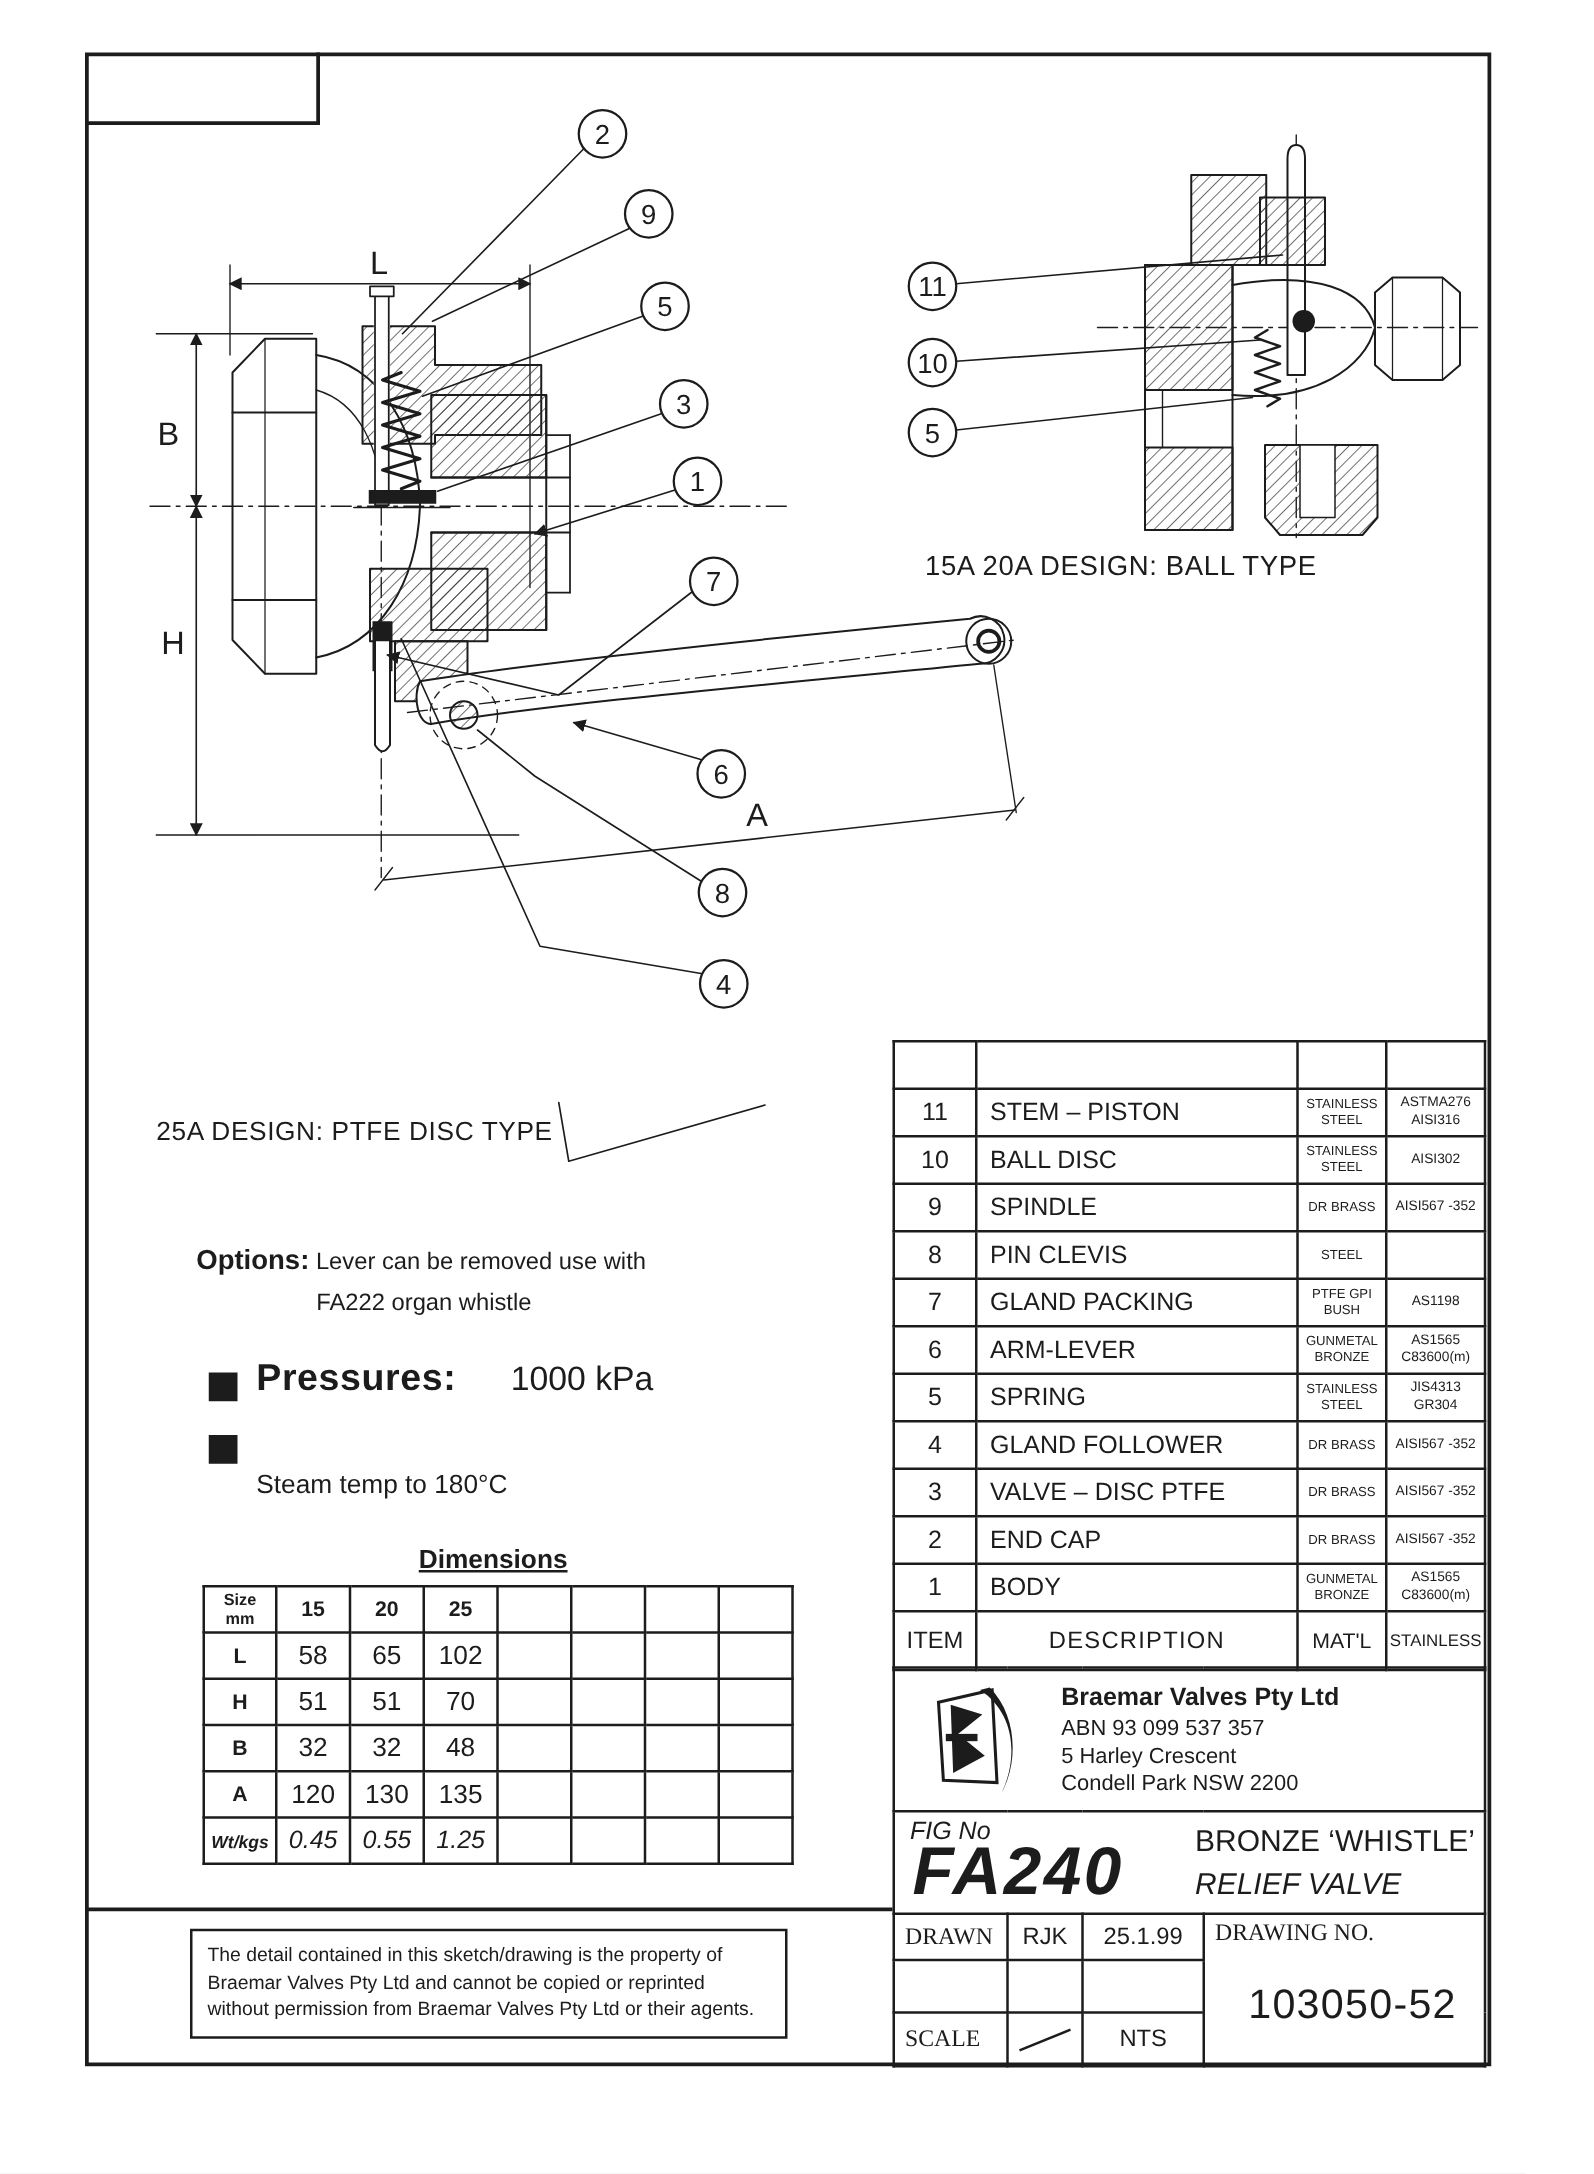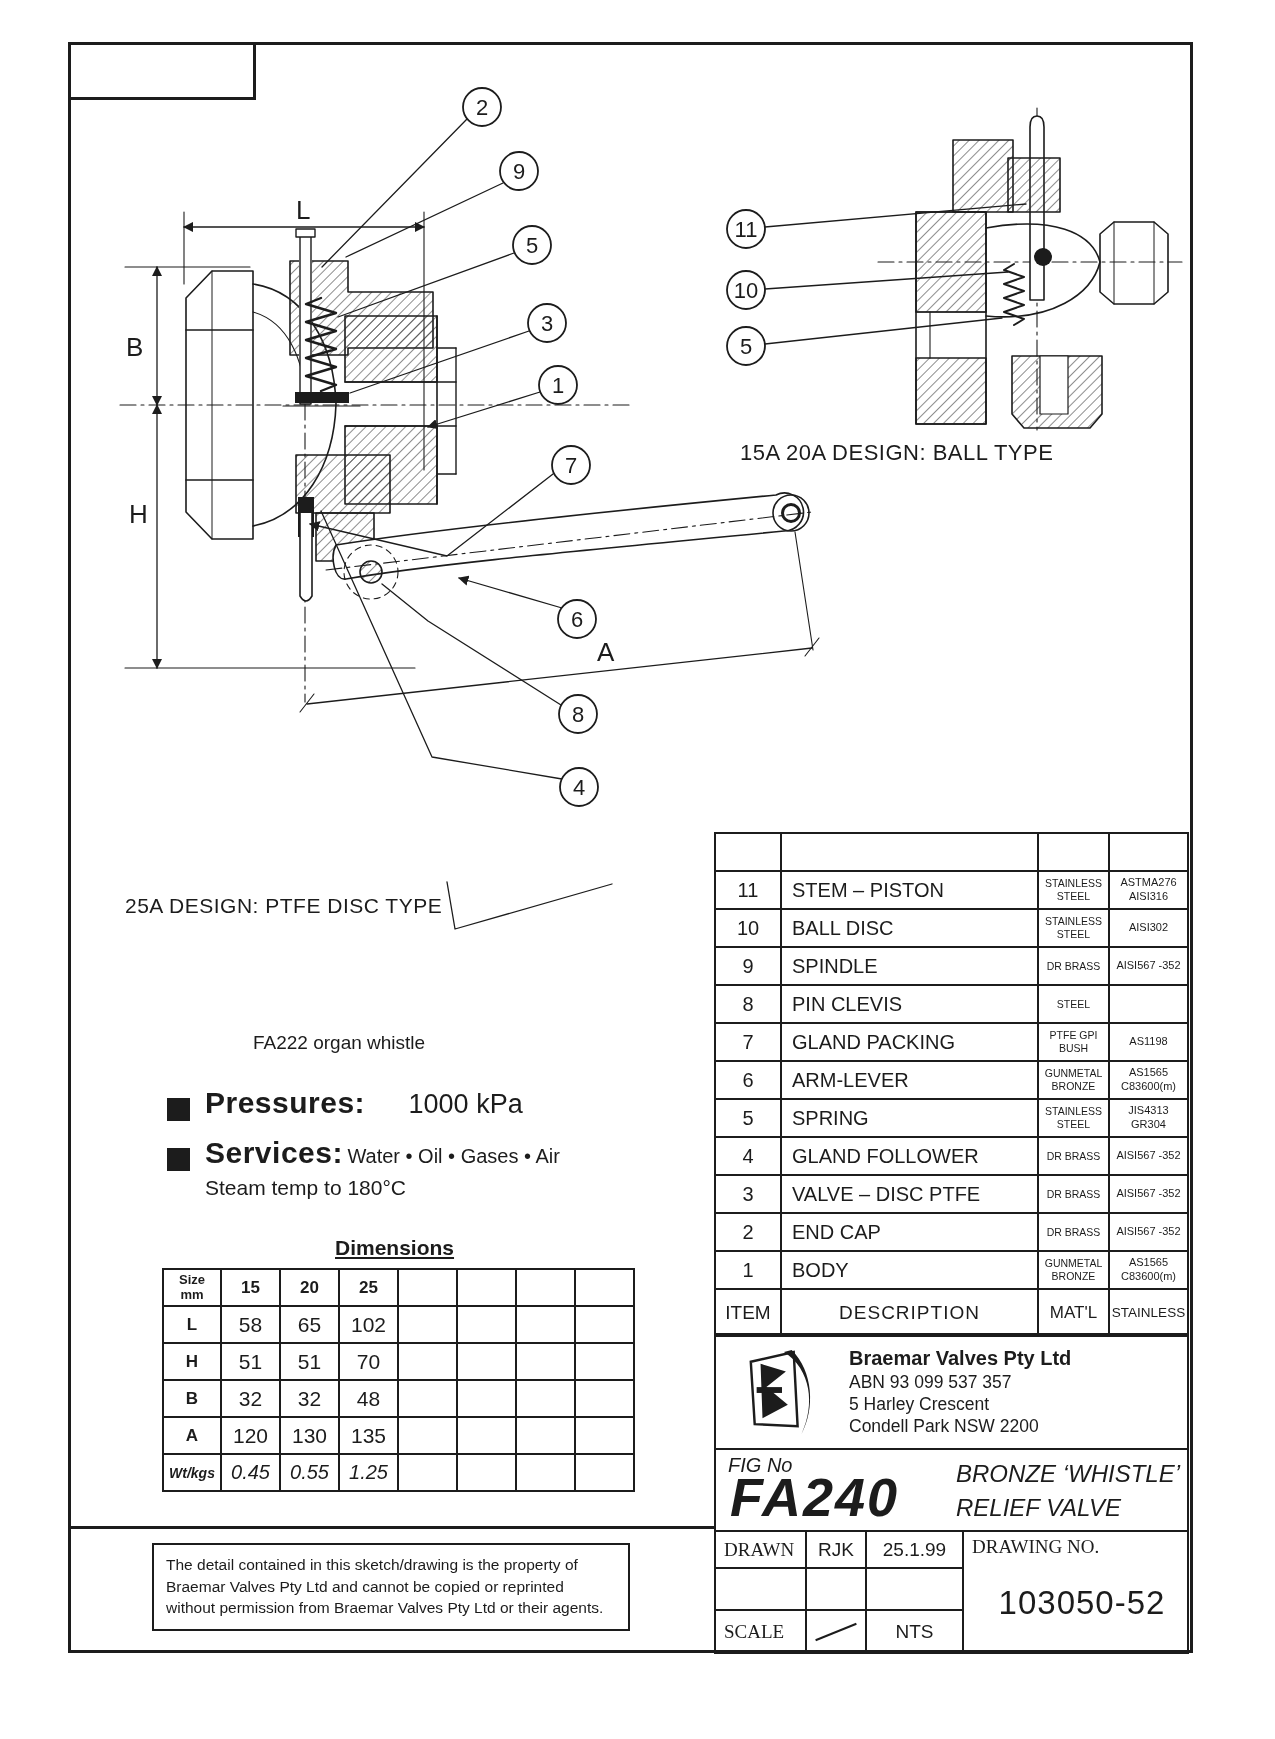--- a/index.html
+++ b/index.html
@@ -50,21 +50,21 @@
 
   .tblock{left:714px;top:1333px;width:473px;}
   .co-cell{height:111px;vertical-align:middle;}
   .co-wrap{display:flex;align-items:center;padding-left:26px;}
   .co-text{margin-left:28px;line-height:1.26;}
   .co-name{font-size:20px;font-weight:bold;}
   .co-line{font-size:17.5px;}
   .fig-cell{height:78px;position:relative;}
   .fig-label{position:absolute;left:12px;top:4px;font-style:italic;font-size:20px;}
   .fig-num{position:absolute;left:14px;top:20px;font-style:italic;font-weight:bold;font-size:54px;line-height:1;letter-spacing:2px;}
-  .fig-prod1{position:absolute;left:240px;top:10px;font-style:italic;font-size:24px;}
+  .fig-prod1{position:absolute;left:240px;top:10px;font-size:24px;}
   .fig-prod2{position:absolute;left:240px;top:44px;font-style:italic;font-size:24px;}
   .tb-r1{height:37px;}.tb-r2{height:42px;}.tb-r3{height:43px;}
   .serif{font-family:"Liberation Serif",serif;}
   .tb-lab{font-size:19px;padding-left:8px;}
   .tb-val{font-size:19px;text-align:center;}
   .dno-cell{position:relative;}
   .dno-label{position:absolute;left:8px;top:4px;font-size:19px;}
   .dno-num{position:absolute;left:0;right:0;top:52px;text-align:center;font-size:33px;letter-spacing:1px;padding-left:13px;}
   .slash{width:44px;height:0;border-top:2px solid #1c1c1c;transform:rotate(-22deg);margin:0 auto;}
 
@@ -241,32 +241,32 @@
       </g>
     </g>
   </svg>
 
   <div class="abs frame"></div>
   <div class="abs corner-box"></div>
 
   <div class="abs cap-ball" style="left:740px;top:440px;">15A 20A DESIGN: BALL TYPE</div>
   <div class="abs caption" style="left:125px;top:894px;">25A DESIGN: PTFE DISC TYPE</div>
 
+  <div class="abs opt-line1">
+    <span class="opt-label">Options:</span>
+    <span>Lever can be removed use with</span>
+  </div>
   <div class="abs opt-line2">FA222 organ whistle</div>
 
   <div class="abs sq" style="left:167px;top:1098px;"></div>
   <div class="abs" style="left:205px;top:1086px;">
     <span class="spec-label">Pressures:</span>
     <span class="spec-big">1000 kPa</span>
   </div>
   <div class="abs sq" style="left:167px;top:1148px;"></div>
-  <div class="abs" style="left:205px;top:1136px;">
-    <span class="spec-label">Services:</span>
-    <span class="spec-small">Water • Oil • Gases • Air</span>
-  </div>
   <div class="abs spec-note">Steam temp to 180°C</div>
 
   <div class="abs dims-title">Dimensions</div>
   <table class="abs dimtab">
     <colgroup>
         <col style="width:58px">
         <col style="width:59px">
         <col style="width:59px">
         <col style="width:59px">
         <col style="width:59px">

